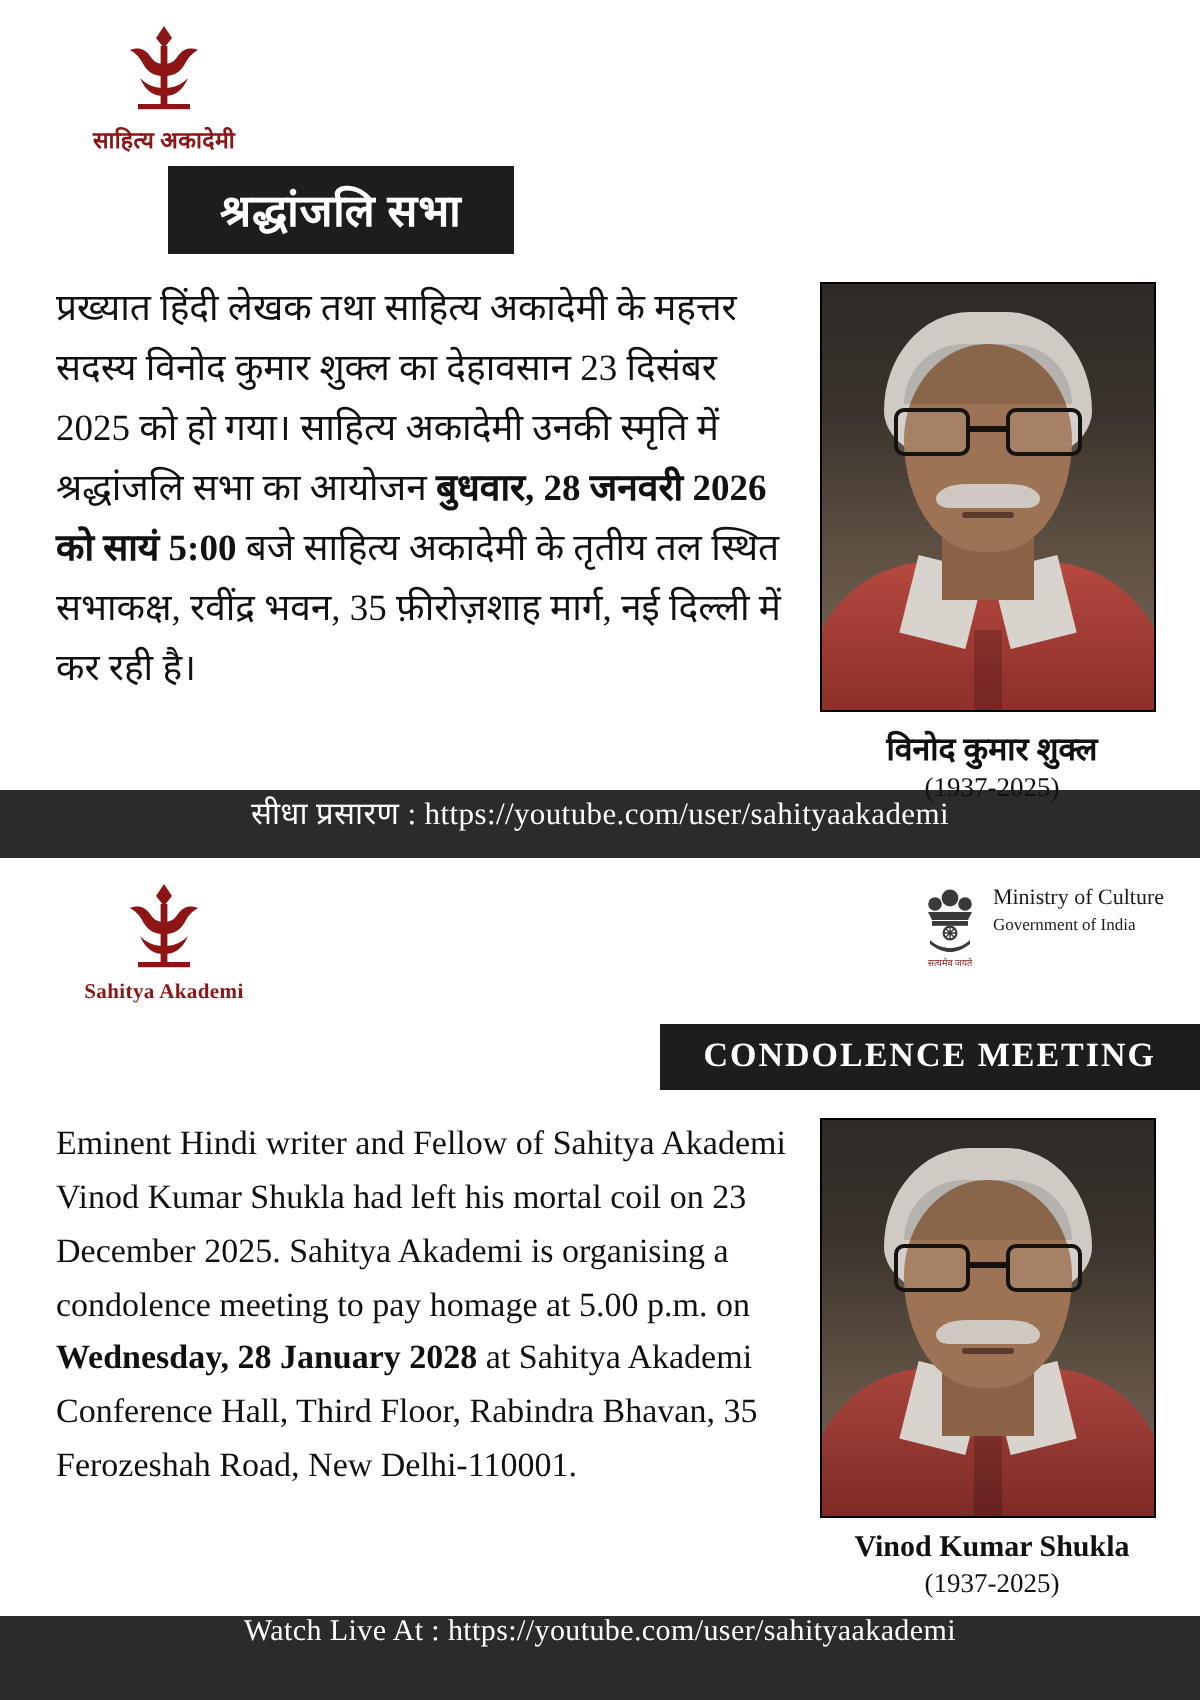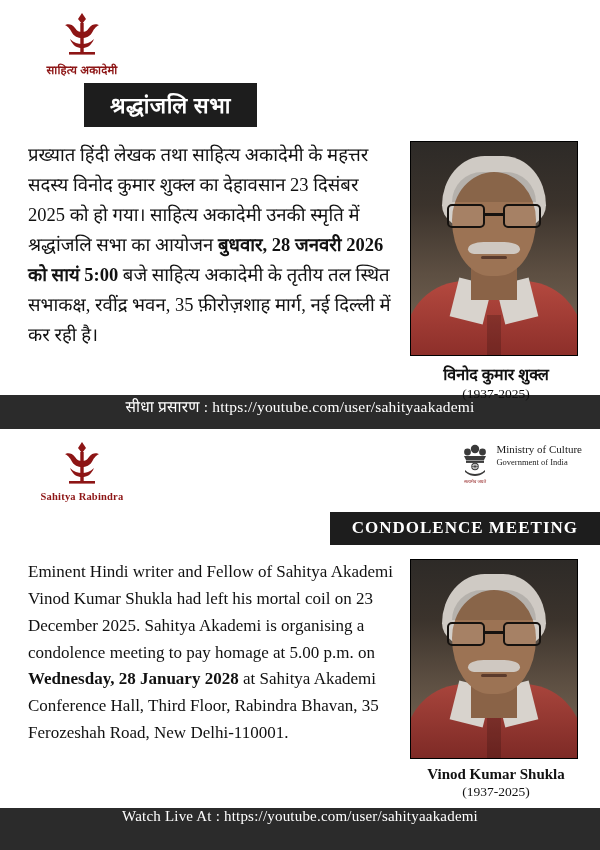--- a/index.html
+++ b/index.html
@@ -291,21 +291,21 @@
       <div class="logo-left">
         <svg class="sa-emblem" viewBox="0 0 50 46">
           <g fill="#8d1515">
             <path d="M25 1 L29 7 L25 12 L21 7 Z"></path>
             <rect x="23.3" y="11" width="3.4" height="30"></rect>
             <path d="M8 13 C8 13 14 10 18 16 C20 19 22 20 25 20 C28 20 30 19 32 16 C36 10 42 13 42 13 C42 13 38 15 36 19 C33 25 29 26 25 26 C21 26 17 25 14 19 C12 15 8 13 8 13 Z"></path>
             <path d="M13 27 C17 31 21 32 25 32 C29 32 33 31 37 27 C34 34 30 36 25 36 C20 36 16 34 13 27 Z"></path>
             <rect x="12" y="40" width="26" height="2.6"></rect>
           </g>
         </svg>
-        <div class="sa-caption en">Sahitya Rabindra</div>
+        <div class="sa-caption en">Sahitya Akademi</div>
       </div>
 
       <div class="logo-right">
         <svg class="gov-emblem" viewBox="0 0 28 44">
           <g fill="#3a3a3a">
             <circle cx="14" cy="8" r="4.2"></circle>
             <circle cx="6.5" cy="11" r="3.4"></circle>
             <circle cx="21.5" cy="11" r="3.4"></circle>
             <path d="M3 15 H25 L23 19 H5 Z"></path>
             <rect x="5" y="19.5" width="18" height="2.4"></rect>

